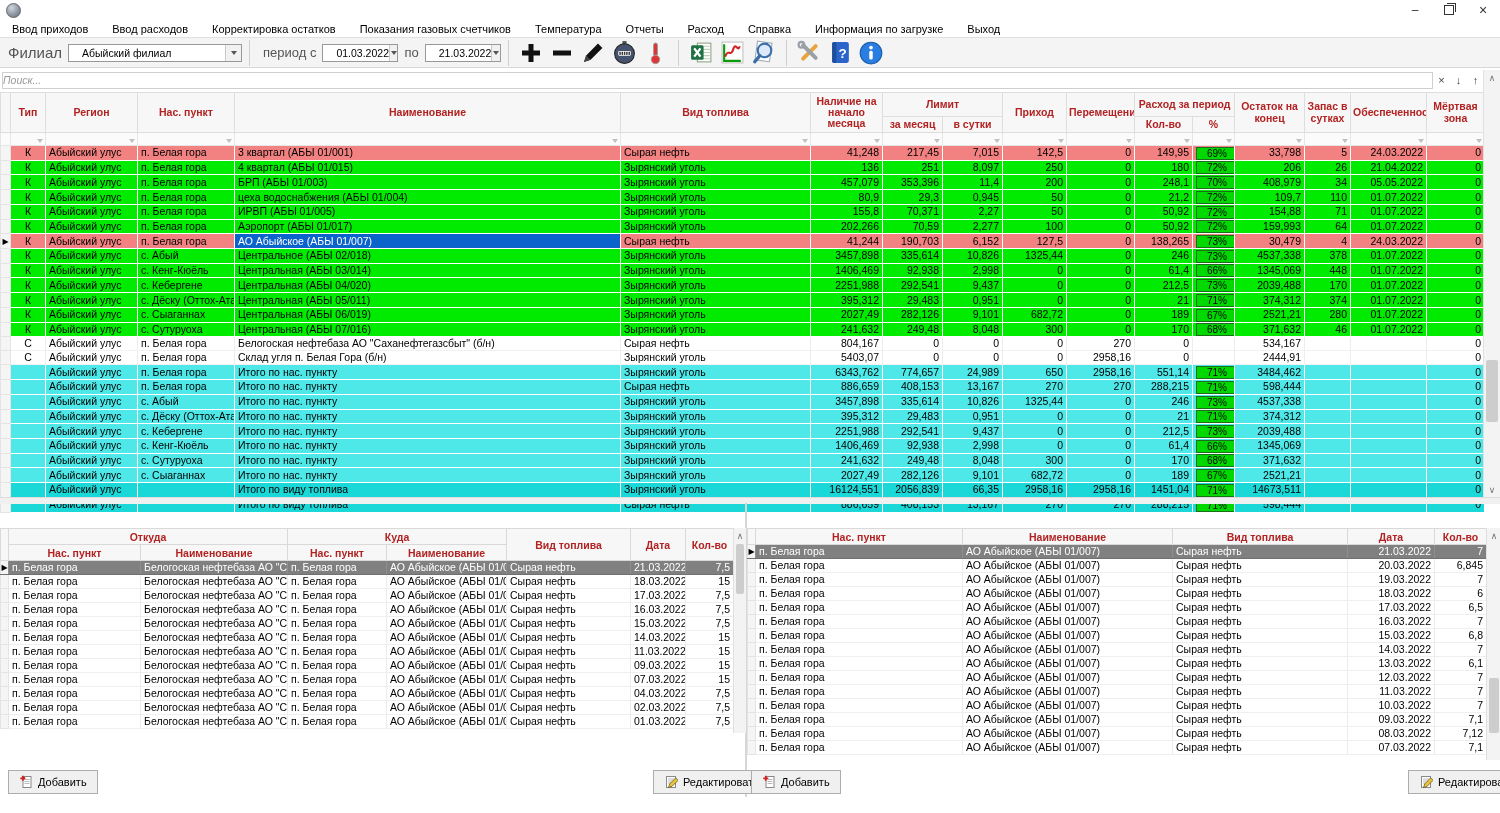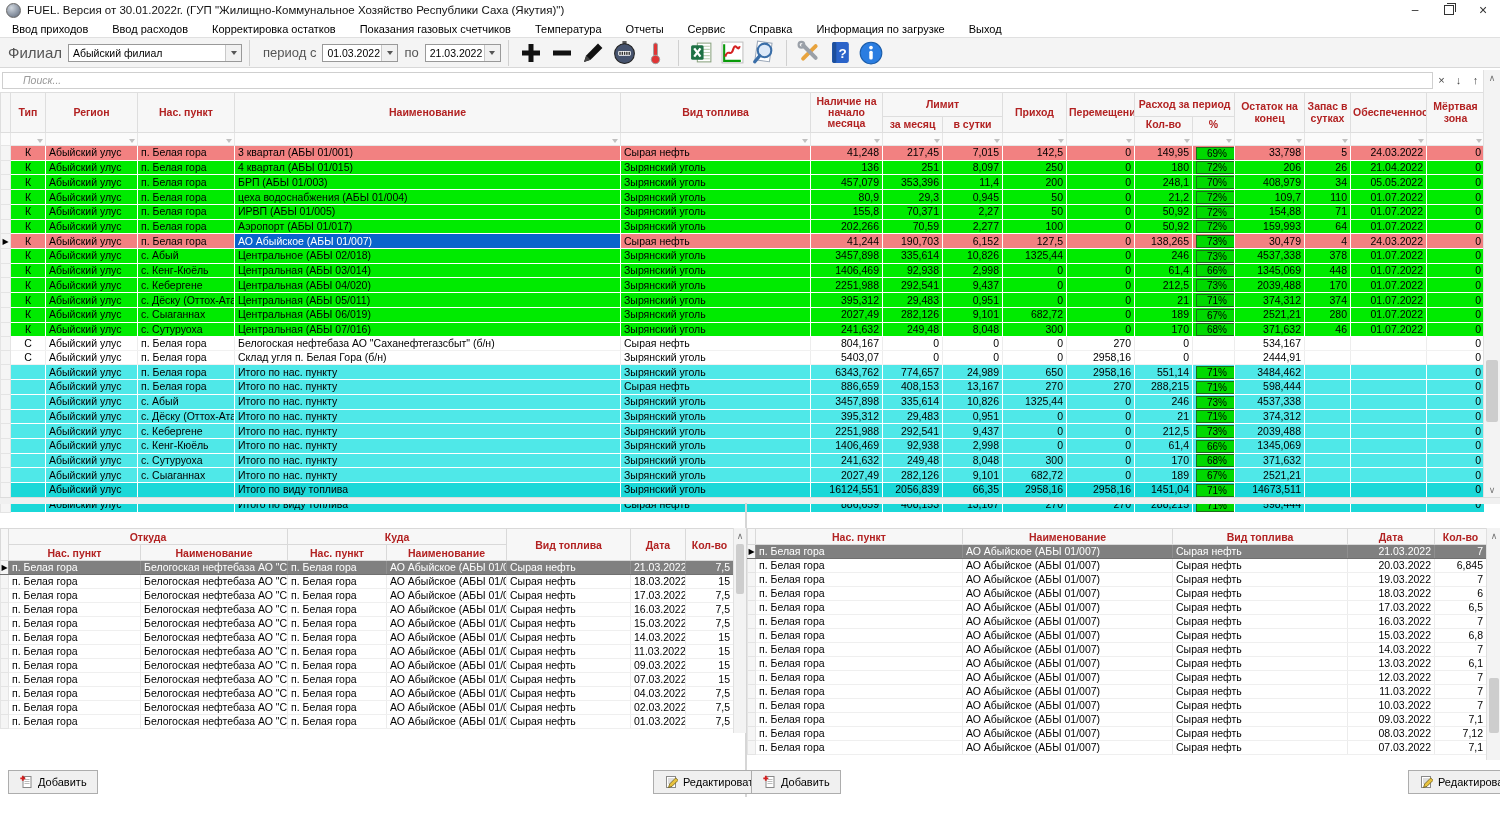--- a/index.html
+++ b/index.html
@@ -21,30 +21,30 @@
   .menubar{position:absolute;left:0;top:20px;width:100%;height:17px;background:#fff;
            display:flex;align-items:center;}
   .menu-item{padding:0 12px;height:100%;display:flex;align-items:center;cursor:default;}
   
   .toolbar{position:absolute;left:0;top:37px;width:100%;height:31px;background:#f4f4f4;
            border-top:1px solid #e0e0e0;border-bottom:1px solid #d8d8d8;
            display:flex;align-items:center;padding-left:8px;box-sizing:border-box;text-align:right;}
   .tlabel{color:#555;font-size:15px;margin-right:6px;}
   .tlabel2{color:#555;font-size:13px;margin:0 6px;}
   .combo{height:18px;background:#fff;border:1px solid #999;display:flex;align-items:center;
-         font-size:10.5px;padding-left:4px;position:relative;box-sizing:border-box;}
+         font-size:10.5px;padding-left:13px;position:relative;box-sizing:border-box;}
   .combo .dd{margin-left:auto;width:15px;height:100%;background:#f1f1f1;border-left:1px solid #c9c9c9;
              display:flex;align-items:center;justify-content:center;}
   .tri{width:0;height:0;border-left:3.5px solid transparent;border-right:3.5px solid transparent;border-top:4px solid #555;}
   .tsep{width:1px;height:26px;background:#d0d0d0;margin:0 7px;}
   .tbtn{width:29px;height:28px;display:flex;align-items:center;justify-content:center;margin:0 1px;border-radius:2px;}
   
   .searchrow{position:absolute;left:0;top:70px;width:1484px;height:20px;background:#fff;display:flex;align-items:center;}
   .search-input{flex:1;height:15px;margin-left:2px;border:1px solid #cfcfcf;font-family:"Liberation Sans",sans-serif;
-                font-size:10.5px;font-style:italic;color:#333;padding:0 20px;outline:none;}
+                font-size:10.5px;font-style:italic;color:#333;padding:0 0;outline:none;}
   .search-input::placeholder{color:#9a9a9a;font-style:italic;}
   .sbtn{width:17px;height:16px;display:flex;align-items:center;justify-content:center;color:#444;font-size:11px;}
   
   .maintable{position:absolute;left:0;top:92px;border-collapse:collapse;table-layout:fixed;width:1484px;}
   .maintable th{background:#f7f7f7;border:1px solid #dedede;color:#b22222;font-weight:bold;
                 font-size:10.5px;line-height:1.08;padding:0 2px;overflow:hidden;}
   .maintable thead tr.h1 th{height:23px;}
   .maintable thead tr.h2 th{height:15px;}
   .maintable td{height:14px;line-height:13px;font-size:10.5px;padding:0 3px;white-space:nowrap;
                 overflow:hidden;box-sizing:border-box;}
@@ -87,38 +87,37 @@
              border-top:1px solid #d7d7d7;display:flex;align-items:center;padding-left:8px;box-sizing:border-box;
              font-size:11px;color:#000;}
 </style>
 </head>
 <body>
 
 <div class="app">
 
   <div class="titlebar">
     <span class="appicon"></span>
-    <span class="wtitle">FUEL. Версия от 30.01.2022г. (ГУП "Жилищно-Коммунальное Хозяйство Республики Саха (Якутия)")</span>
     <span class="wbtns">
       <span class="wbtn">–</span>
       <span class="wbtn">
           <span class="restore-glyph"></span>
         </span>
       <span class="wbtn" style="font-size:14px;">×</span>
     </span>
   </div>
 
   <div class="menubar">
       <div class="menu-item">Ввод приходов</div>
       <div class="menu-item">Ввод расходов</div>
       <div class="menu-item">Корректировка остатков</div>
       <div class="menu-item">Показания газовых счетчиков</div>
       <div class="menu-item">Температура</div>
       <div class="menu-item">Отчеты</div>
-      <div class="menu-item">Сервис</div>
+      <div class="menu-item">Расход</div>
       <div class="menu-item">Справка</div>
       <div class="menu-item">Информация по загрузке</div>
       <div class="menu-item">Выход</div>
     </div>
 
   <div class="toolbar">
     <span class="tlabel">Филиал</span>
     <span class="combo" style="width:174px;">
       <span>Абыйский филиал</span>
       <span class="dd">

